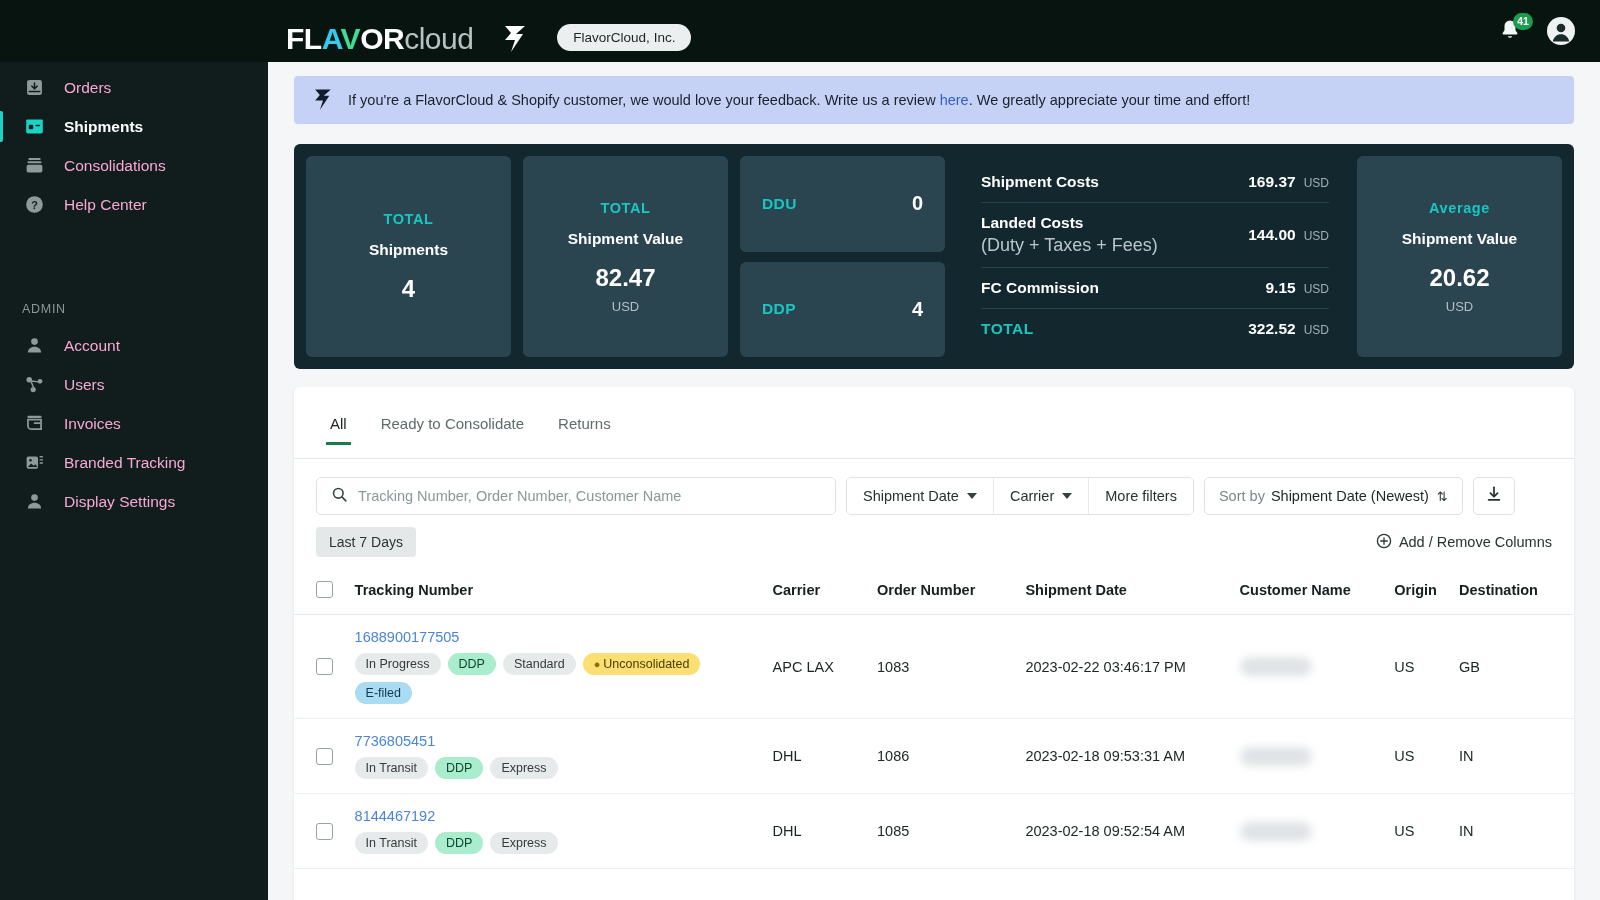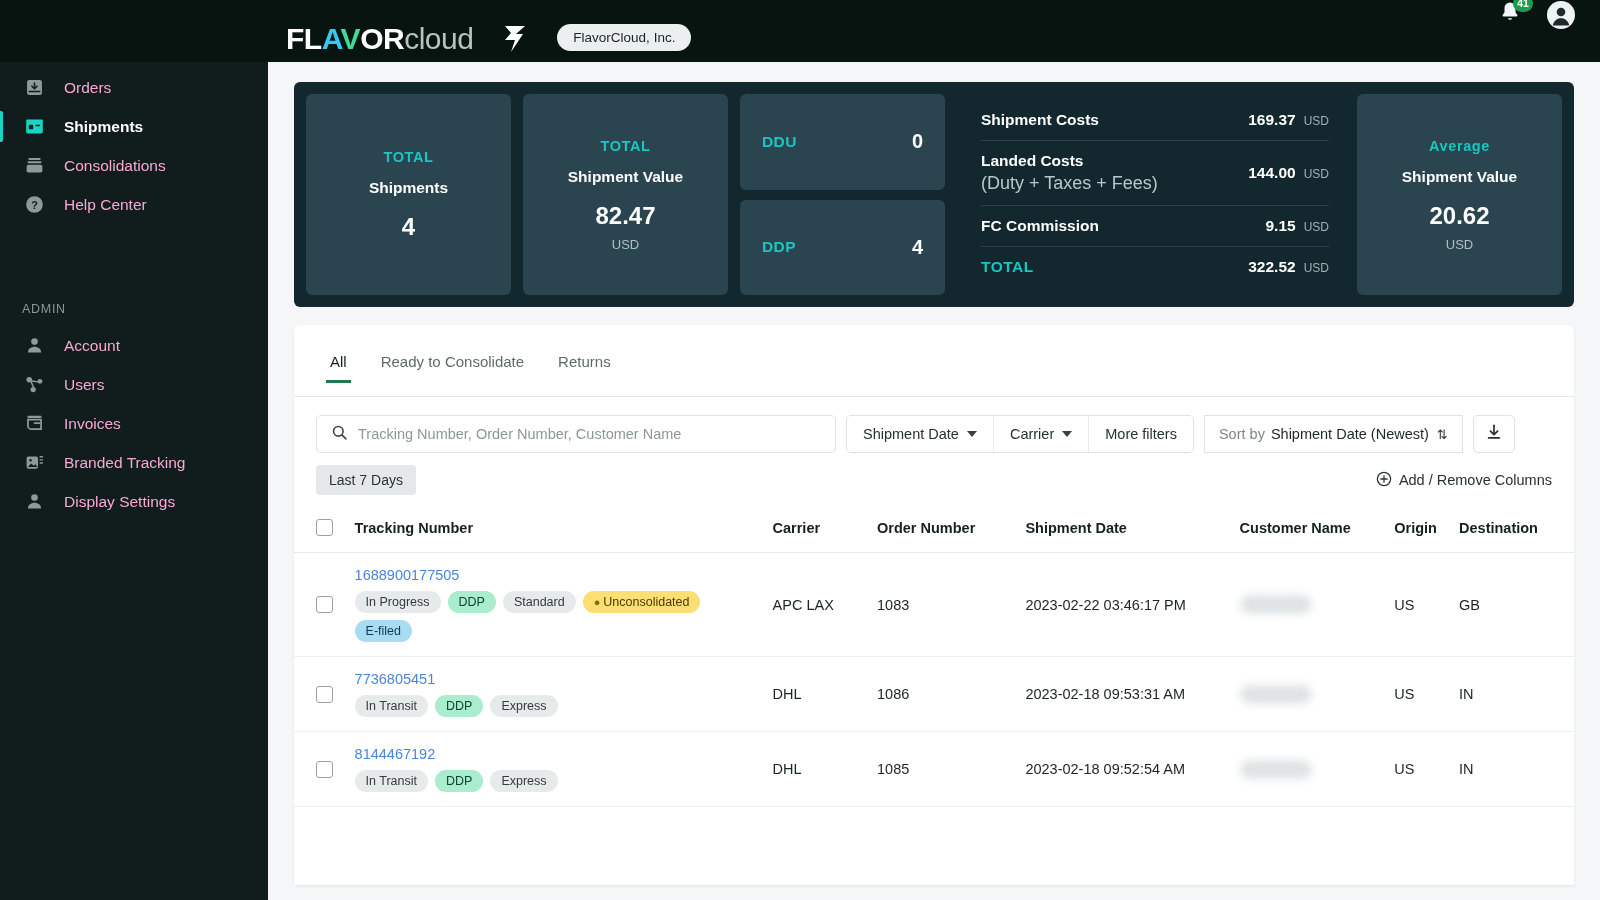--- a/index.html
+++ b/index.html
@@ -61,21 +61,21 @@
   .logo-v { color: #3ddc97; }
   .logo-or { color: #ffffff; }
   .logo-cloud { color: #b9c2c2; font-weight: normal; }
   .logo-mark { width: 28px; height: 30px; }
   .org-pill {
     background: #ebeff0; color: #1b2424; border-radius: 16px;
     padding: 6px 16px; font-size: 13.5px; white-space: nowrap; cursor: pointer;
   }
   .topbar-right {
     position: absolute; right: 24px; top: 0; height: 62px;
-    display: flex; gap: 22px;
+    display: flex; align-items: center; gap: 22px;
   }
   .bell-wrap { position: relative; cursor: pointer; width: 26px; height: 26px; }
   .bell-wrap svg { width: 24px; height: 24px; }
   .bell-badge {
     position: absolute; top: -5px; right: -9px;
     background: #1c9c4e; color: #fff; font-size: 10.5px; font-weight: bold;
     border-radius: 10px; min-width: 20px; height: 17px; line-height: 17px;
     text-align: center; padding: 0 4px;
   }
   .avatar { width: 30px; height: 30px; cursor: pointer; }
@@ -169,21 +169,21 @@
   .search input::placeholder { color: #8c9797; }
   .btn-group { display: flex; border: 1px solid #dde2e4; border-radius: 5px; overflow: hidden; height: 38px; }
   .fbtn {
     display: flex; align-items: center; gap: 8px; padding: 0 16px;
     font-size: 14.5px; color: #26322f; cursor: pointer; background: #fff;
     border-right: 1px solid #e6eaec; white-space: nowrap;
   }
   .fbtn:last-child { border-right: none; }
   .caret { width: 0; height: 0; border-left: 5px solid transparent; border-right: 5px solid transparent; border-top: 6px solid #37423f; }
   .sortbox {
-    height: 38px; border: 1px solid #dde2e4; border-radius: 0; background: #fff;
+    height: 38px; border: 1px solid #dde2e4; border-radius: 5px; background: #fff;
     display: flex; align-items: center; gap: 6px; padding: 0 14px;
     font-size: 14.5px; cursor: pointer; white-space: nowrap;
   }
   .sort-pre { color: #7c8888; }
   .sort-val { color: #1d2725; }
   .updown { font-size: 13px; color: #2b3533; margin-left: 2px; }
   .dlbtn {
     width: 42px; height: 38px; border: 1px solid #dde2e4; border-radius: 5px;
     display: flex; align-items: center; justify-content: center; cursor: pointer; background: #fff;
   }
@@ -383,20 +383,28 @@
             <circle cx="15" cy="15" r="14" fill="#eef2f2"></circle>
             <circle cx="15" cy="12" r="4.3" fill="#1c2a2a"></circle>
             <path d="M6.8 25.5c.8-4.6 4.3-7.2 8.2-7.2s7.4 2.6 8.2 7.2z" fill="#1c2a2a"></path>
           </svg>
       </span>
     </div>
   </header>
 
   <main class="main">
 
+    <div class="banner">
+      <span class="banner-mark">
+        <svg viewBox="0 0 28 30" fill="#111b2e">
+            <path d="M4 2h20l-9 8h7l-12 18 4-12H4l6-7z"></path>
+          </svg>
+      </span>
+      <span><span>If you're a FlavorCloud &amp; Shopify customer, we would love your feedback. Write us a review </span><a href="#">here</a><span>. We greatly appreciate your time and effort!</span></span>
+    </div>
 
     <section class="stats">
       <div class="stat-card total-ship">
         <div class="kicker">TOTAL</div>
         <div class="stat-title">Shipments</div>
         <div class="stat-num">4</div>
       </div>
 
       <div class="stat-card total-val">
         <div class="kicker">TOTAL</div>

